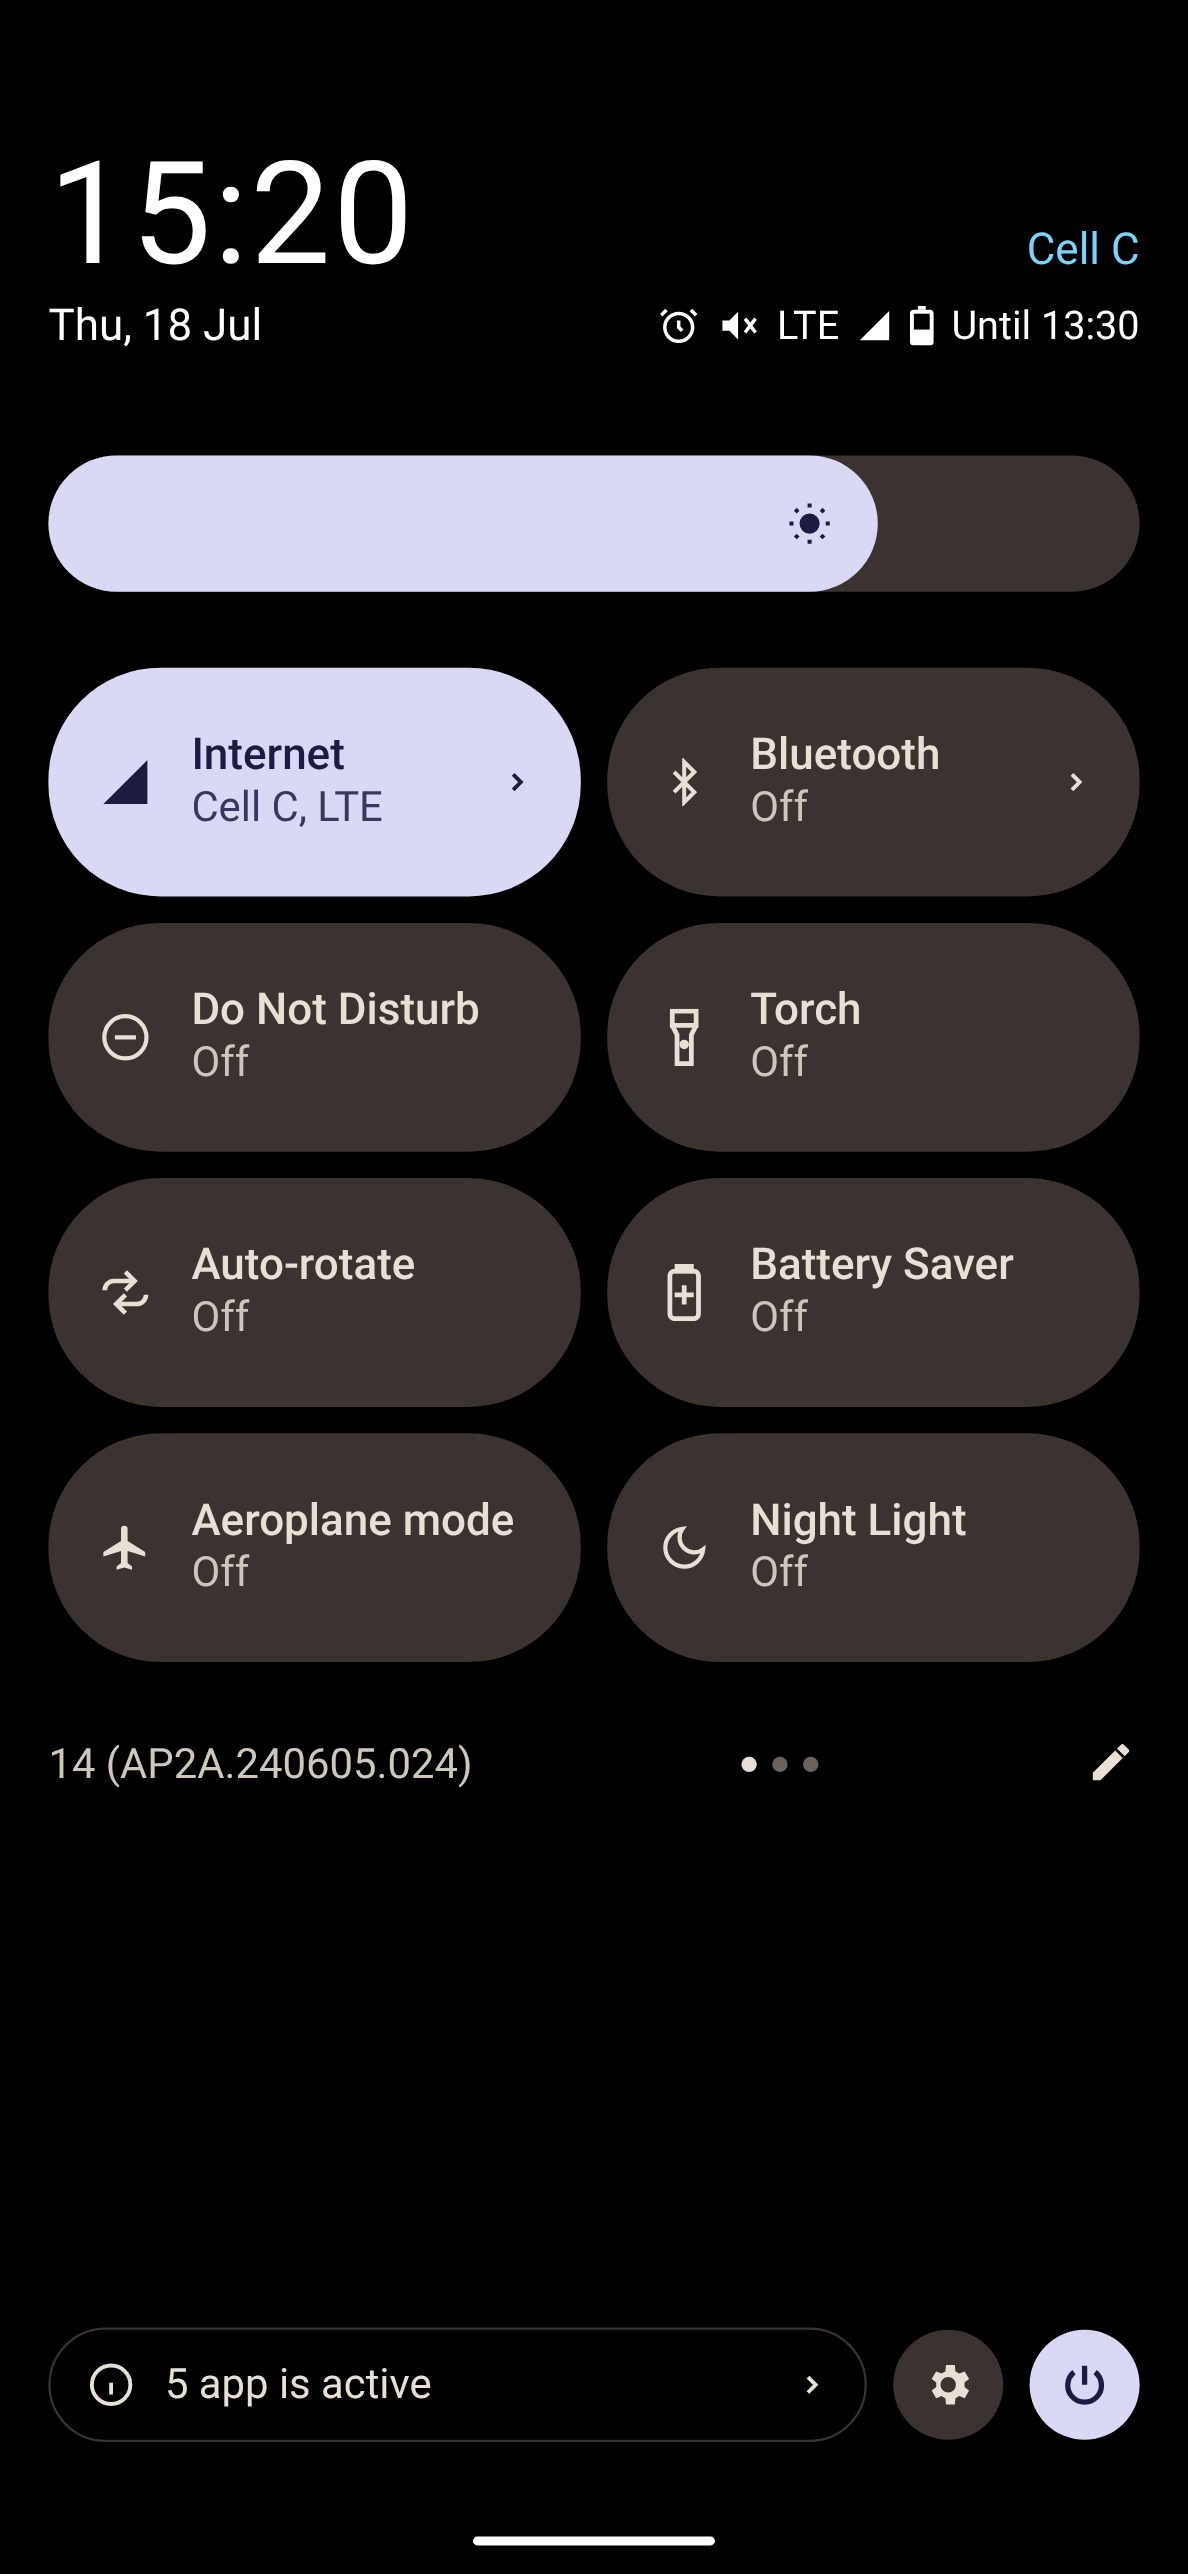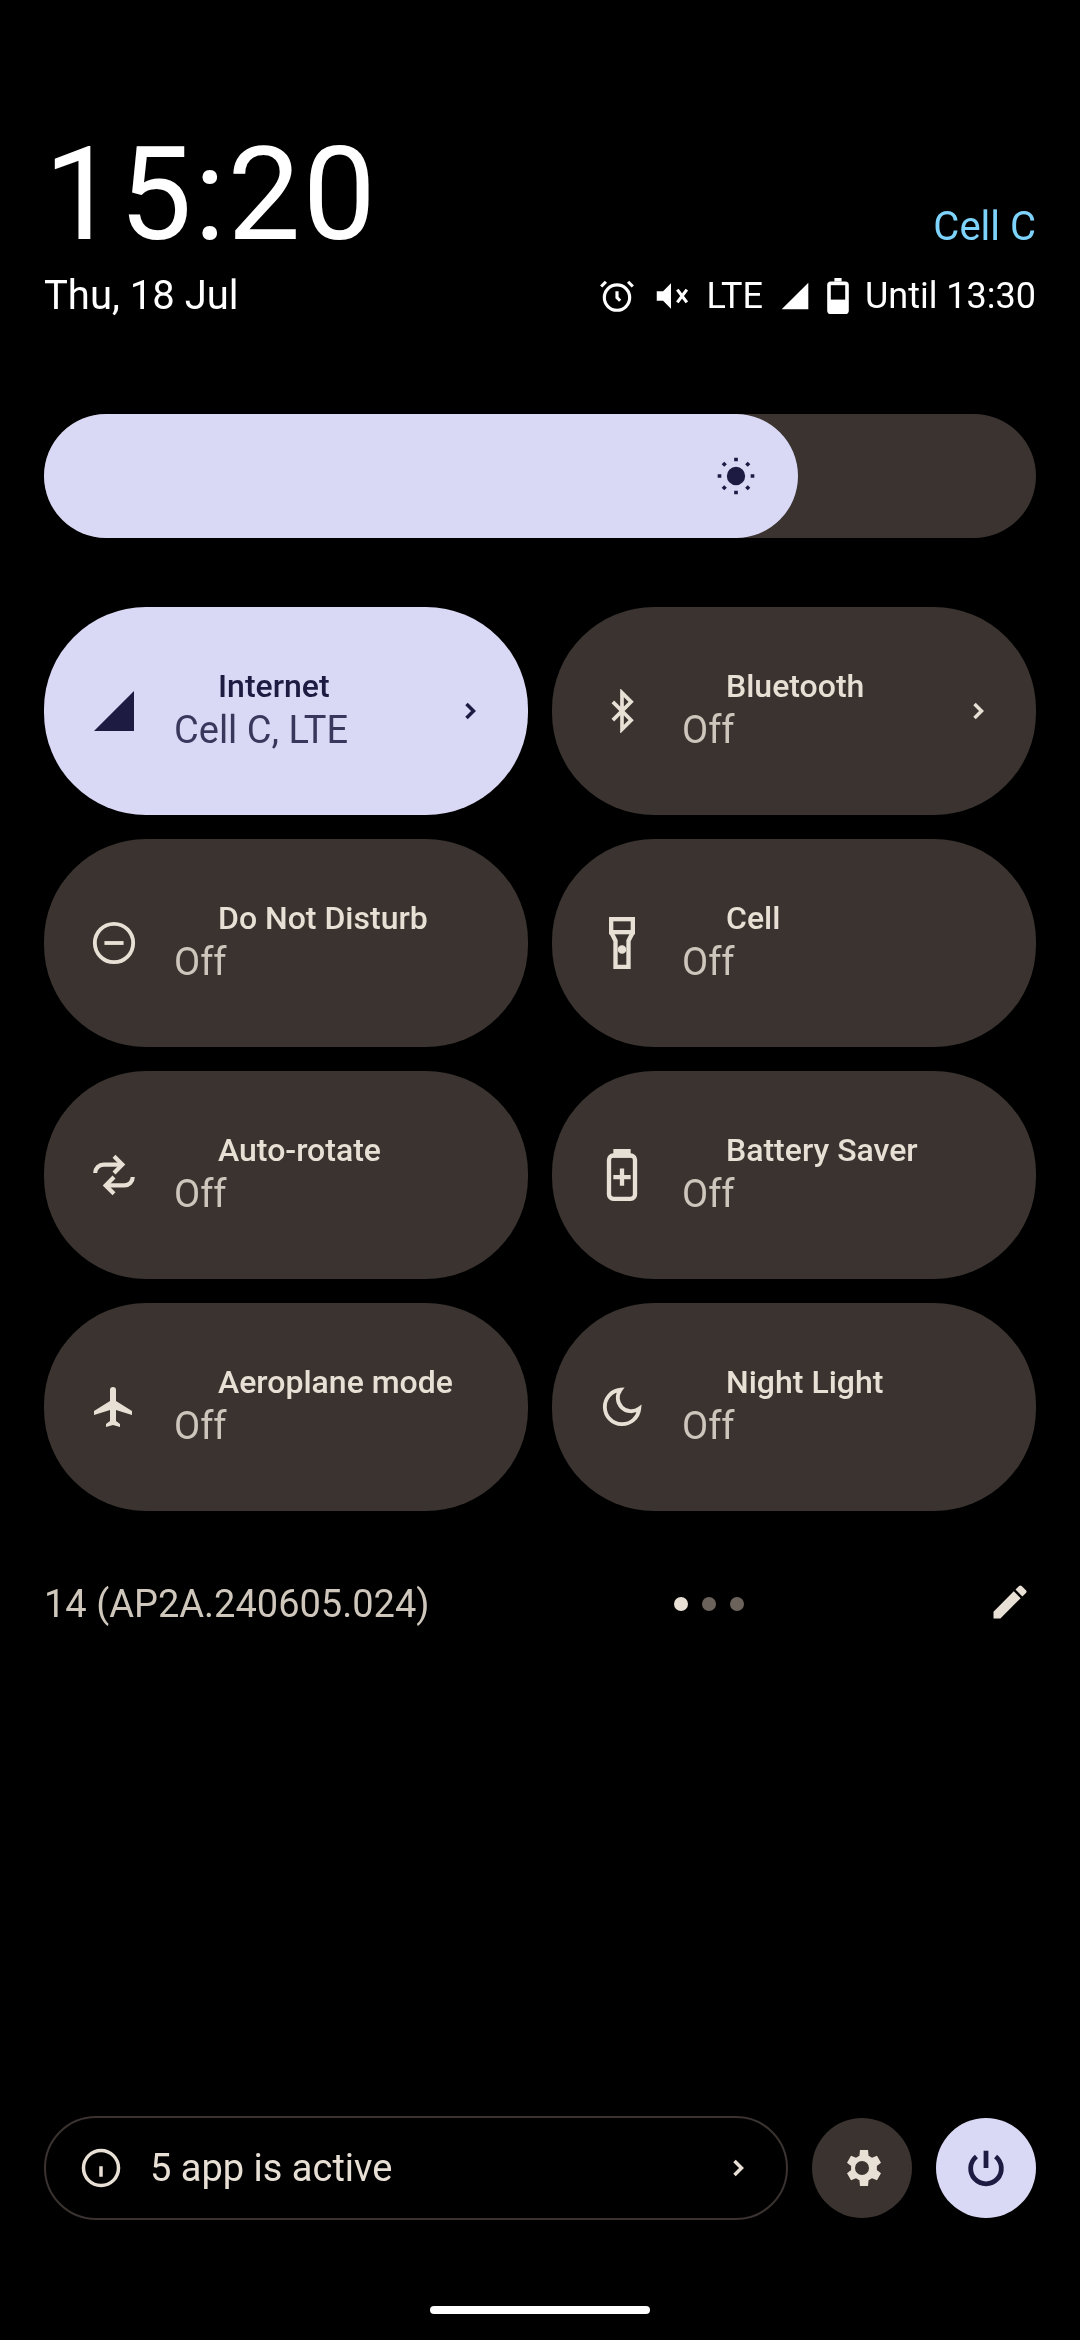--- a/index.html
+++ b/index.html
@@ -114,27 +114,26 @@
     width: 52px;
     height: 52px;
     flex-shrink: 0;
     margin-right: 34px;
     display: flex;
     align-items: center;
     justify-content: center;
   }
   .tile-text { flex: 1; min-width: 0; }
   .tile-title {
-    font-size: 32px;
+    font-size: 40px;
     font-weight: 500;
     line-height: 1.2;
     white-space: nowrap;
     overflow: hidden;
     text-overflow: ellipsis;
-    margin-left: 44px;
   }
   .tile-sub {
     font-size: 38px;
     line-height: 1.3;
     opacity: 0.85;
     white-space: nowrap;
     overflow: hidden;
     text-overflow: ellipsis;
   }
   .tile-chevron {
@@ -327,21 +326,21 @@
 
     <div class="tile">
       <span class="tile-icon">
         <svg width="40" height="52" viewBox="0 0 16 24" fill="none" stroke="currentColor" stroke-width="2">
             <rect x="3" y="1" width="10" height="6"></rect>
             <path d="M3 7l2 4v12h6V11l2-4"></path>
             <circle cx="8" cy="15" r="1" fill="currentColor"></circle>
           </svg>
       </span>
       <div class="tile-text">
-        <div class="tile-title">Cell</div>
+        <div class="tile-title">Torch</div>
         <div class="tile-sub">Off</div>
       </div>
     </div>
 
     <div class="tile">
       <span class="tile-icon">
         <svg width="50" height="50" viewBox="0 0 24 24" fill="none" stroke="currentColor" stroke-width="2">
             <path d="M12 3l4 4-4 4M12 21l-4-4 4-4"></path>
             <path d="M16 7H7a4 4 0 00-4 4M8 17h9a4 4 0 004-4"></path>
           </svg>

